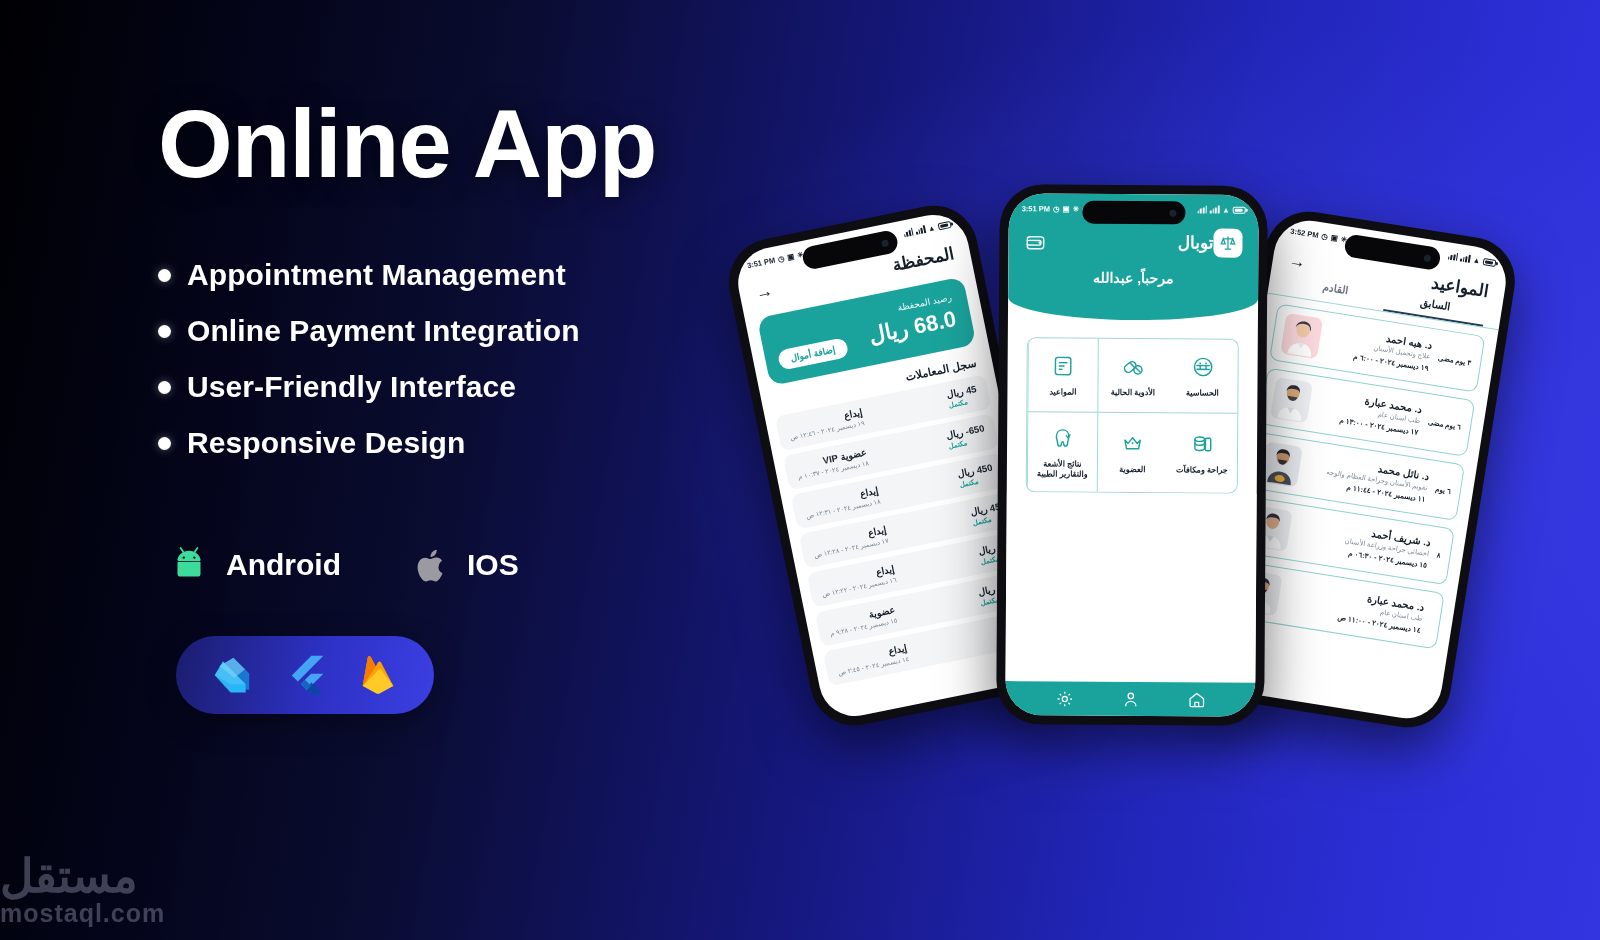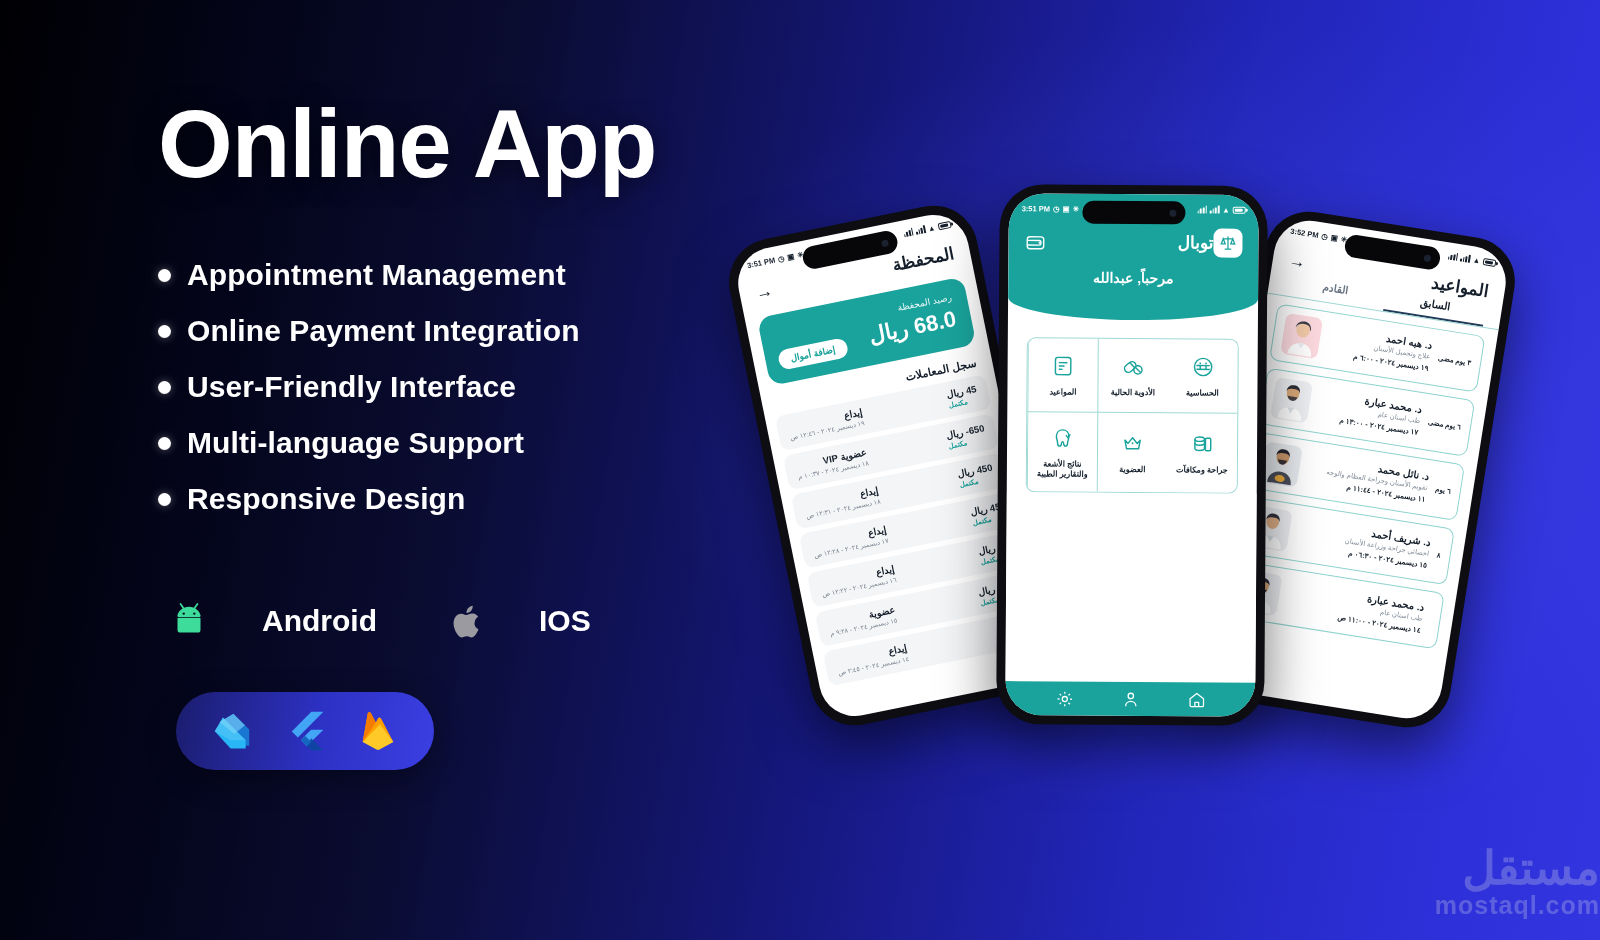--- a/index.html
+++ b/index.html
@@ -48,21 +48,21 @@
     font-size:30px; font-weight:700; color:#ffffff;
     letter-spacing:.1px;
   }
 
   
   .platforms{
     display:flex; align-items:center; gap:66px;
     margin-top:82px; margin-left:8px;
   }
   .platform{ display:flex; align-items:center; gap:14px; }
-  .platform-label{ font-size:30px; font-weight:700; color:#fff;margin-left:36px; }
+  .platform-label{ font-size:30px; font-weight:700; color:#fff; }
 
   
   .tech-pill{
     margin-top:48px; margin-left:18px;
     width:258px; height:78px; border-radius:42px;
     background:linear-gradient(100deg,#1b1d6e 0%,#2d31c4 55%,#3b3fe2 100%);
     display:flex; align-items:center; justify-content:space-around;
     padding:0 20px;
     box-shadow:0 8px 30px rgba(0,0,0,.35);
   }
@@ -235,22 +235,22 @@
     overflow:hidden; position:relative;
   }
   .ap-info{ flex:1; text-align:right; }
   .doc-name{ font-size:10px; font-weight:700; color:#16202c; }
   .doc-spec{ font-size:6.8px; color:#818b97; margin-top:2px; line-height:1.25; }
   .doc-date{ font-size:7.2px; color:#16202c; font-weight:700; margin-top:3px; }
   .ap-when{ font-size:7px; color:#16202c; font-weight:700; white-space:nowrap; }
 
   
   .watermark{
-    position:absolute; left:0; right:0; bottom:20px;
-    text-align:right; z-index:6; opacity:.30;
+    position:absolute; left:0; right:0; bottom:12px;
+    text-align:left; z-index:6; opacity:.30;
   }
   .wm-ar{
     font-size:46px; font-weight:700; color:#c9cbe8;
     letter-spacing:2px; direction:rtl;
   }
   .wm-en{
     font-size:25px; font-weight:700; color:#c9cbe8;
     letter-spacing:1px; margin-top:-4px;
   }
 </style>
@@ -268,24 +268,20 @@
         <span class="bullet"></span>
         <span class="feature-text">Appointment Management</span>
       </li>
       <li class="feature-item">
         <span class="bullet"></span>
         <span class="feature-text">Online Payment Integration</span>
       </li>
       <li class="feature-item">
         <span class="bullet"></span>
         <span class="feature-text">User-Friendly Interface</span>
-      </li>
-      <li class="feature-item">
-        <span class="bullet"></span>
-        <span class="feature-text">Multi-language Support</span>
       </li>
       <li class="feature-item">
         <span class="bullet"></span>
         <span class="feature-text">Responsive Design</span>
       </li>
     </ul>
 
     <div class="platforms">
       <div class="platform">
         <svg class="tech-logo" viewBox="0 0 48 48">

